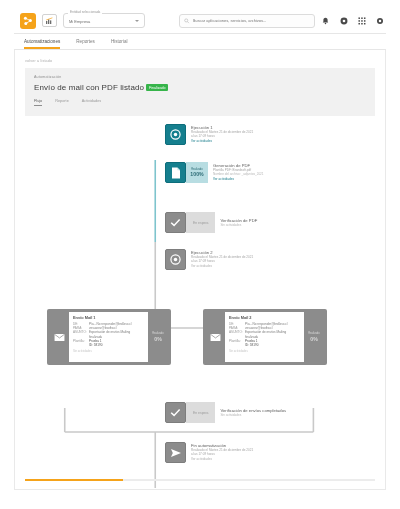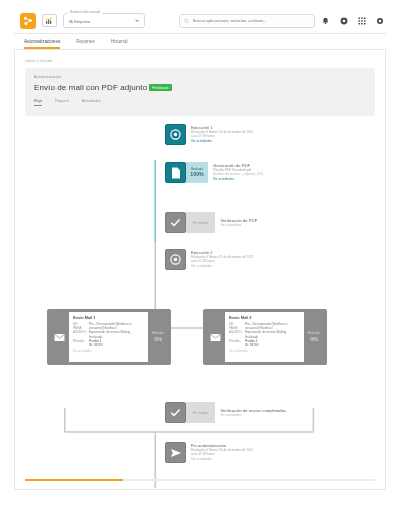--- a/index.html
+++ b/index.html
@@ -311,21 +311,21 @@
     <div class="navtab">Historial</div>
   </div>
 
   <div class="page">
 
     <div class="breadcrumb">volver a listado</div>
 
     <div class="titlecard">
       <div class="tc-kicker">Automatización</div>
       <div class="tc-titlerow">
-        <div class="tc-title">Envío de mail con PDF adjunto</div>
+        <div class="tc-title">Envío de mail con PDF listado</div>
         <div class="badge-done">Finalizado</div>
       </div>
       <div class="subtabs">
         <div class="subtab active">Flujo</div>
         <div class="subtab">Reporte</div>
         <div class="subtab">Actividades</div>
       </div>
     </div>
 
     <div class="canvas">

